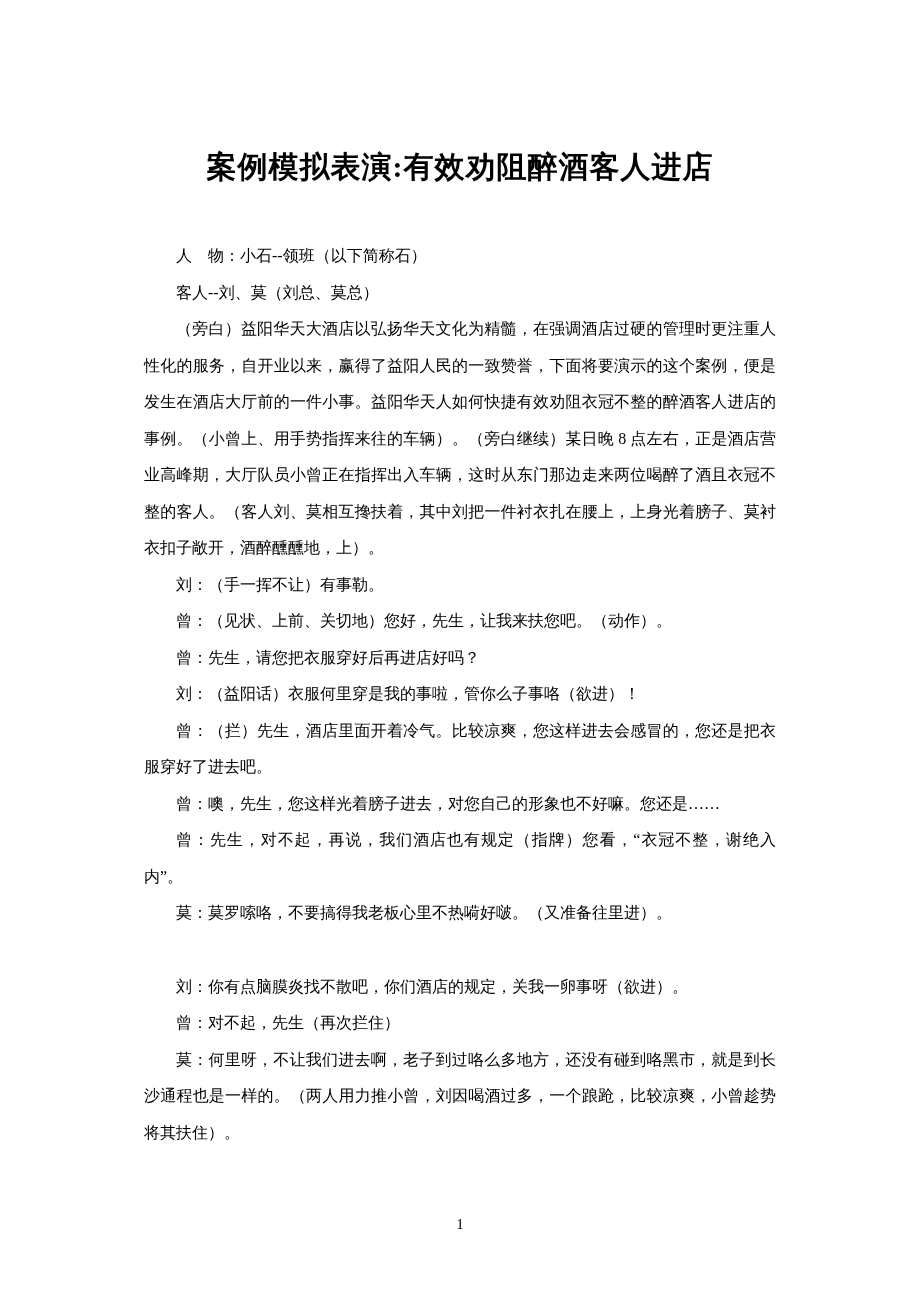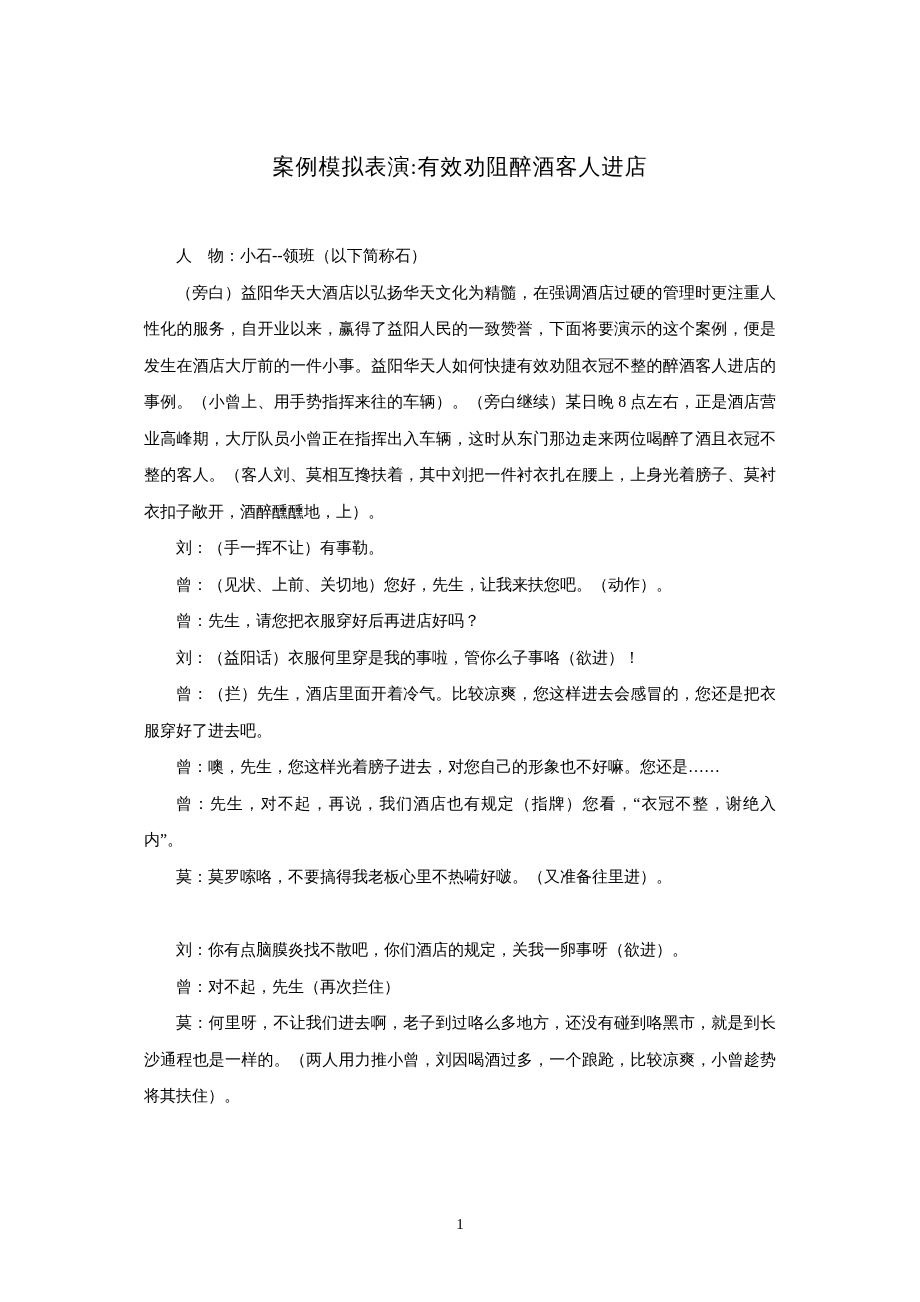--- a/index.html
+++ b/index.html
@@ -12,22 +12,22 @@
   }
   .page {
     position: relative;
     width: 920px;
     height: 1302px;
     background: #ffffff;
     padding: 152px 144px 0 144px;
     overflow: hidden;
   }
   .doc-title {
-    font-size: 22px;
-    font-weight: normal;
+    font-size: 30px;
+    font-weight: bold;
     text-align: center;
     line-height: 30px;
     letter-spacing: 1px;
     margin-bottom: 56px;
   }
   .doc-body {
     font-size: 16px;
     line-height: 36.5px;
     text-align: justify;
   }
@@ -50,20 +50,21 @@
 </style>
 </head>
 <body>
 
 <div class="page">
 
   <h1 class="doc-title">案例模拟表演:有效劝阻醉酒客人进店</h1>
 
   <div class="doc-body">
     <p class="para">人　物：小石--领班（以下简称石）</p>
+    <p class="para">客人--刘、莫（刘总、莫总）</p>
     <p class="para">（旁白）益阳华天大酒店以弘扬华天文化为精髓，在强调酒店过硬的管理时更注重人性化的服务，自开业以来，赢得了益阳人民的一致赞誉，下面将要演示的这个案例，便是发生在酒店大厅前的一件小事。益阳华天人如何快捷有效劝阻衣冠不整的醉酒客人进店的事例。（小曾上、用手势指挥来往的车辆）。（旁白继续）某日晚 8 点左右，正是酒店营业高峰期，大厅队员小曾正在指挥出入车辆，这时从东门那边走来两位喝醉了酒且衣冠不整的客人。（客人刘、莫相互搀扶着，其中刘把一件衬衣扎在腰上，上身光着膀子、莫衬衣扣子敞开，酒醉醺醺地，上）。</p>
     <p class="para">刘：（手一挥不让）有事勒。</p>
     <p class="para">曾：（见状、上前、关切地）您好，先生，让我来扶您吧。（动作）。</p>
     <p class="para">曾：先生，请您把衣服穿好后再进店好吗？</p>
     <p class="para">刘：（益阳话）衣服何里穿是我的事啦，管你么子事咯（欲进）！</p>
     <p class="para">曾：（拦）先生，酒店里面开着冷气。比较凉爽，您这样进去会感冒的，您还是把衣服穿好了进去吧。</p>
     <p class="para">曾：噢，先生，您这样光着膀子进去，对您自己的形象也不好嘛。您还是……</p>
     <p class="para">曾：先生，对不起，再说，我们酒店也有规定（指牌）您看，“衣冠不整，谢绝入内”。</p>
     <p class="para">莫：莫罗嗦咯，不要搞得我老板心里不热嗬好啵。（又准备往里进）。</p>
     <div class="blank-line"></div>

